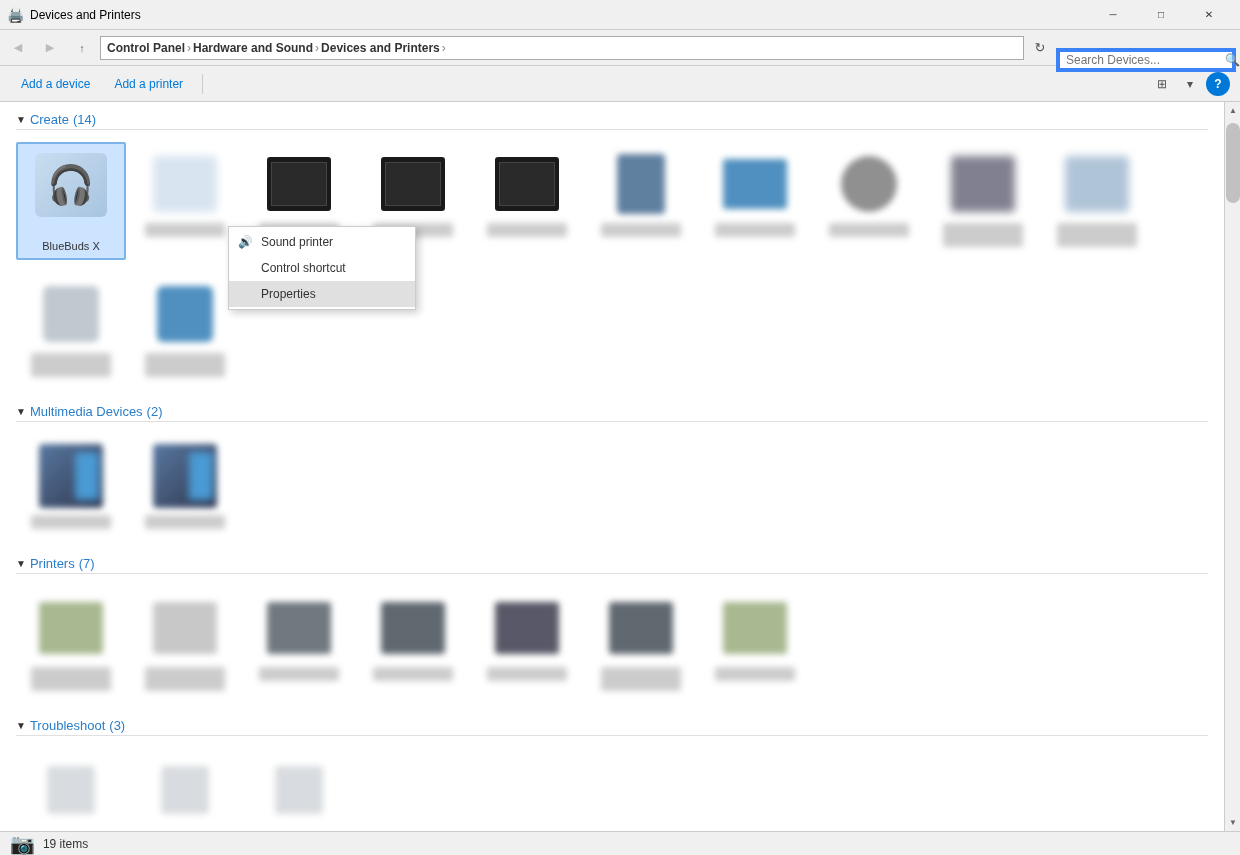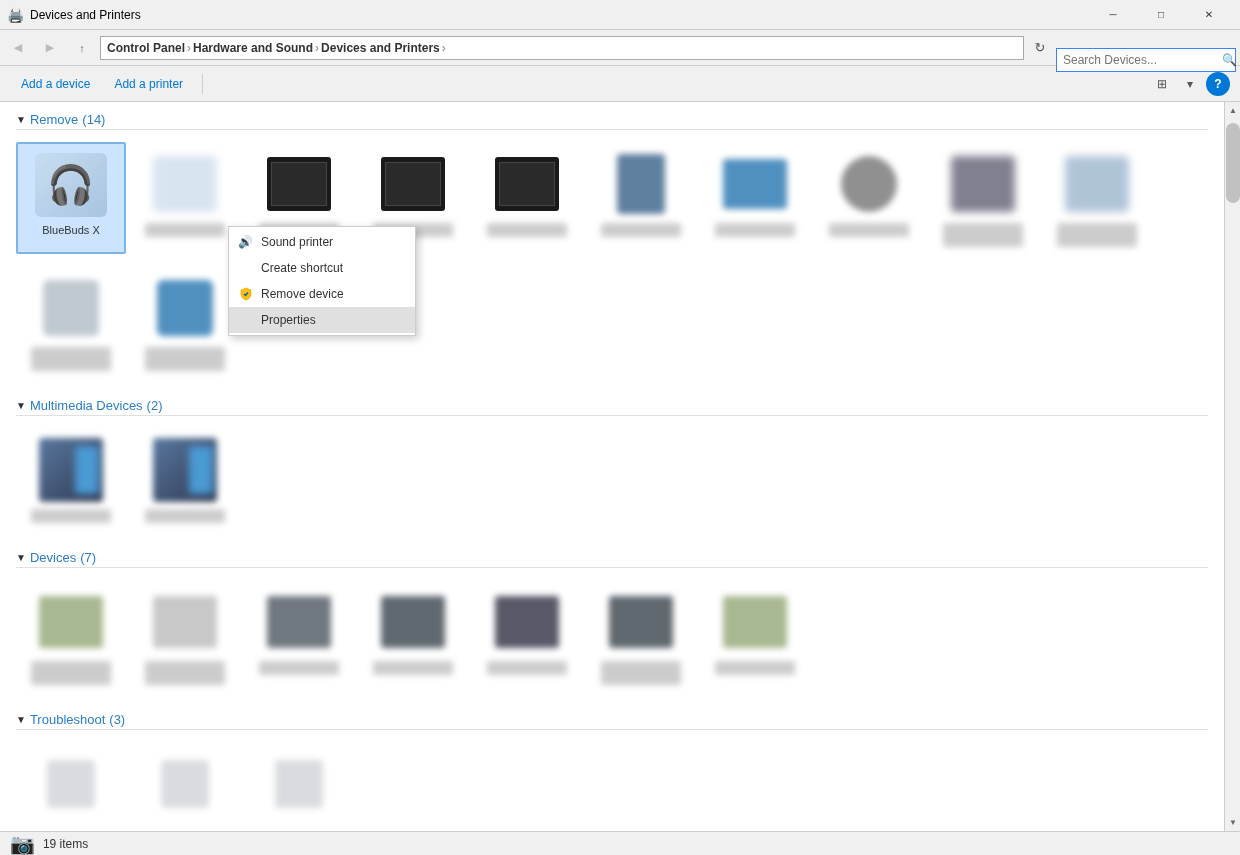--- a/index.html
+++ b/index.html
@@ -87,21 +87,21 @@
       padding: 0 6px;
       font-size: 12px;
       color: #333;
       cursor: pointer;
     }
     .path-sep { color: #888; margin: 0 2px; }
     .path-item { color: #333; font-weight: bold; }
     .search-box {
       width: 180px;
       height: 24px;
-      border: 1px solid #3b82f6;
+      border: 4px solid #3b82f6;
       background: white;
       display: flex;
       align-items: center;
       padding: 0 6px;
       gap: 4px;
       margin-top: 24px;
     }
     .search-box input {
       border: none;
       outline: none;
@@ -246,21 +246,21 @@
       margin-bottom: 4px;
     }
     .device-name {
       font-size: 11px;
       color: #333;
       text-align: center;
       word-wrap: break-word;
       max-width: 100px;
       filter: blur(2px);
     }
-    .device-name.visible { filter: none; }
+    .device-name.visible { filter: none; margin-top: 16px; }
 
     
     .status-bar {
       height: 24px;
       background: #f0f0f0;
       border-top: 1px solid #ccc;
       display: flex;
       align-items: center;
       padding: 0 10px;
       font-size: 12px;
@@ -384,21 +384,21 @@
     <div class="help-btn">?</div>
   </div>
 </div>
 
 <div class="main-content">
   <div class="content-area">
 
     <div class="section">
       <div class="section-header">
         <span class="section-arrow">▼</span>
-        <span class="section-title">Remove</span>
+        <span class="section-title">Create</span>
         <span class="section-count">(14)</span>
       </div>
       <div class="device-grid">
 
         <div class="device-item bluebuds-item">
           <div class="device-icon">
             <div style="width:72px;height:64px;background:linear-gradient(135deg,#c8ddf0,#a8c4e0);border-radius:6px;display:flex;align-items:center;justify-content:center;">
               <span style="font-size:38px;">🎧</span>
             </div>
           </div>
@@ -516,21 +516,21 @@
             </div>
           </div>
           <div class="device-name" style="width:80px;height:14px;background:#ccc;border-radius:2px;filter:blur(3px);"></div>
         </div>
       </div>
     </div>
 
     <div class="section">
       <div class="section-header">
         <span class="section-arrow">▼</span>
-        <span class="section-title">Devices</span>
+        <span class="section-title">Printers</span>
         <span class="section-count">(7)</span>
       </div>
       <div class="device-grid">
         <div class="device-item">
           <div class="device-icon">
             <div style="width:64px;height:52px;background:#a8b890;border-radius:3px;filter:blur(3px);"></div>
           </div>
           <div class="device-name" style="width:80px;height:24px;background:#ccc;border-radius:2px;filter:blur(3px);"></div>
         </div>
         <div class="device-item">
@@ -615,28 +615,19 @@
   </div>
 </div>
 
 <div class="context-menu">
   <div class="context-menu-item">
     <span class="menu-icon">🔊</span>
     <span>Sound printer</span>
   </div>
   <div class="context-menu-item">
     <span class="menu-icon"></span>
-    <span>Create shortcut</span>
-  </div>
-  <div class="context-menu-item">
-    <span class="menu-icon">
-      <svg width="14" height="14" viewBox="0 0 14 14">
-        <path d="M7 1 L12 3 L12 7 C12 10 9.5 12.5 7 13 C4.5 12.5 2 10 2 7 L2 3 Z" fill="#ffc000" stroke="#d09000" stroke-width="0.5"></path>
-        <path d="M5 7 L6.5 8.5 L9 5.5" fill="none" stroke="#0060d0" stroke-width="1.5"></path>
-      </svg>
-    </span>
-    <span>Remove device</span>
+    <span>Control shortcut</span>
   </div>
   <div class="context-menu-item highlighted">
     <span class="menu-icon"></span>
     <span>Properties</span>
   </div>
 </div>
 
 </body></html>

